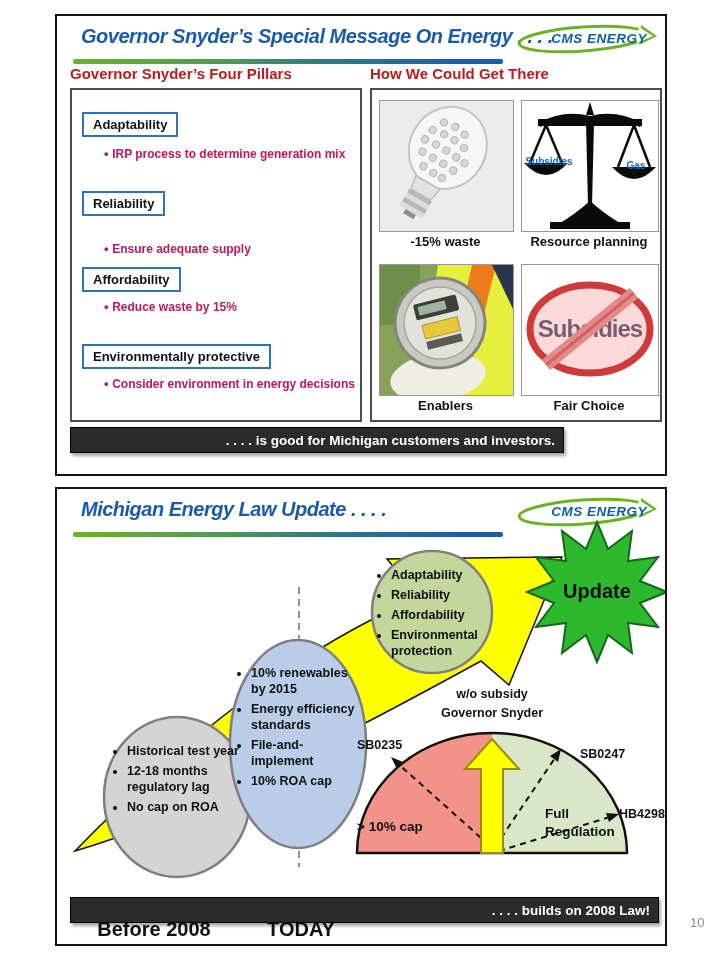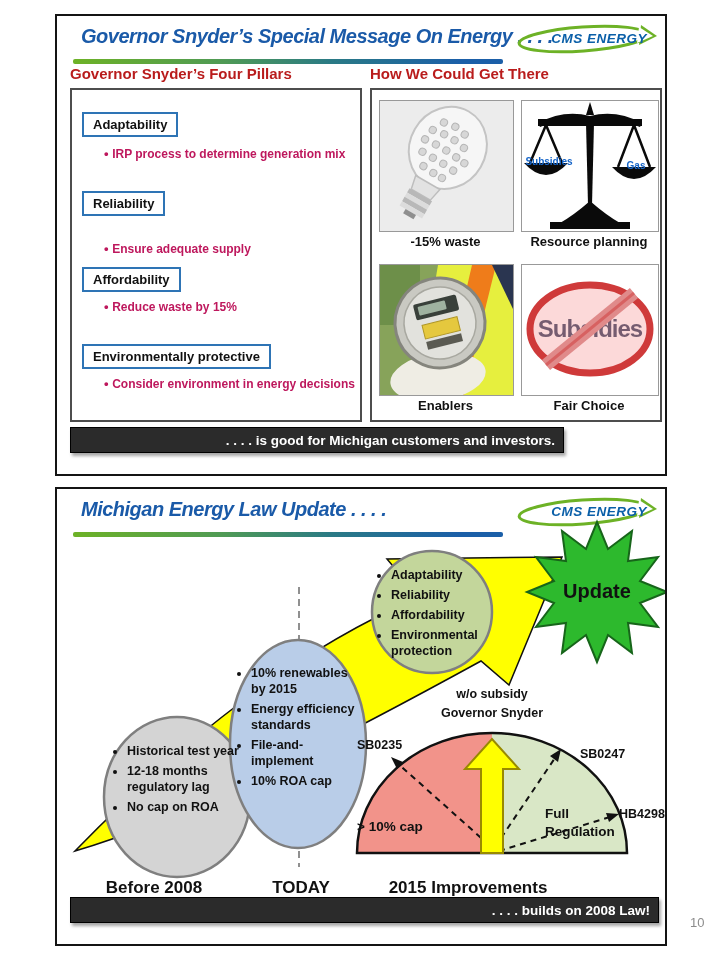--- a/index.html
+++ b/index.html
@@ -41,21 +41,21 @@
     background:#2b2b2b;border:1px solid #000;color:#fff;font-weight:bold;
     font-size:13.5px;text-align:right;line-height:26px;height:26px;
     padding-right:8px;box-sizing:border-box;box-shadow:2px 3px 3px rgba(0,0,0,0.35);
   }
   .scale-label{font-weight:bold;font-size:10px;color:#1464c8;text-align:center;}
   .subsidies-word{
     font-weight:bold;font-size:24px;color:#1f3050;letter-spacing:-1px;
   }
   .ellipse-list{margin:0;padding-left:14px;font-weight:bold;font-size:12.5px;color:#111;line-height:1.28;}
   .ellipse-list li{margin-bottom:4px;}
-  .stage-label{font-weight:bold;font-size:17px;color:#111;text-align:center;white-space:nowrap;}
+  .stage-label{font-weight:bold;font-size:20px;color:#111;text-align:center;white-space:nowrap;margin-top:40px;}
   .gauge-label{font-weight:bold;font-size:12.5px;color:#111;white-space:nowrap;}
   .burst-label{font-weight:bold;font-size:20px;color:#111;text-align:center;}
   .page-num{font-size:13px;color:#8c8c8c;}
 </style>
 </head>
 <body>
 
 <div class="slide" style="top:14px;height:458px;">
 
   <div class="abs slide-title" style="left:24px;top:9px;">Governor Snyder’s Special Message On Energy . . . .</div>
@@ -252,18 +252,17 @@
   <div class="abs gauge-label" style="left:478px;top:258px;margin-left:45px;">SB0247</div>
   <div class="abs gauge-label" style="left:562px;top:318px;">HB4298</div>
   <div class="abs gauge-label" style="left:300px;top:330px;font-size:13.5px;">&gt; 10% cap</div>
   <div class="abs gauge-label" style="left:488px;top:316px;width:76px;text-align:left;font-size:13.5px;line-height:18px;">
     <div>Full</div>
     <div>Regulation</div>
   </div>
 
   <div class="abs stage-label" style="left:27px;top:389px;width:140px;">Before 2008</div>
   <div class="abs stage-label" style="left:184px;top:389px;width:120px;">TODAY</div>
-  <div class="abs stage-label" style="left:321px;top:389px;width:180px;">2015 Improvements</div>
 
   <div class="abs footer-bar" style="left:13px;top:408px;width:589px;">. . . . builds on 2008 Law!</div>
 </div>
 
 <div class="abs page-num" style="left:690px;top:915px;">10</div>
 
 </body></html>

